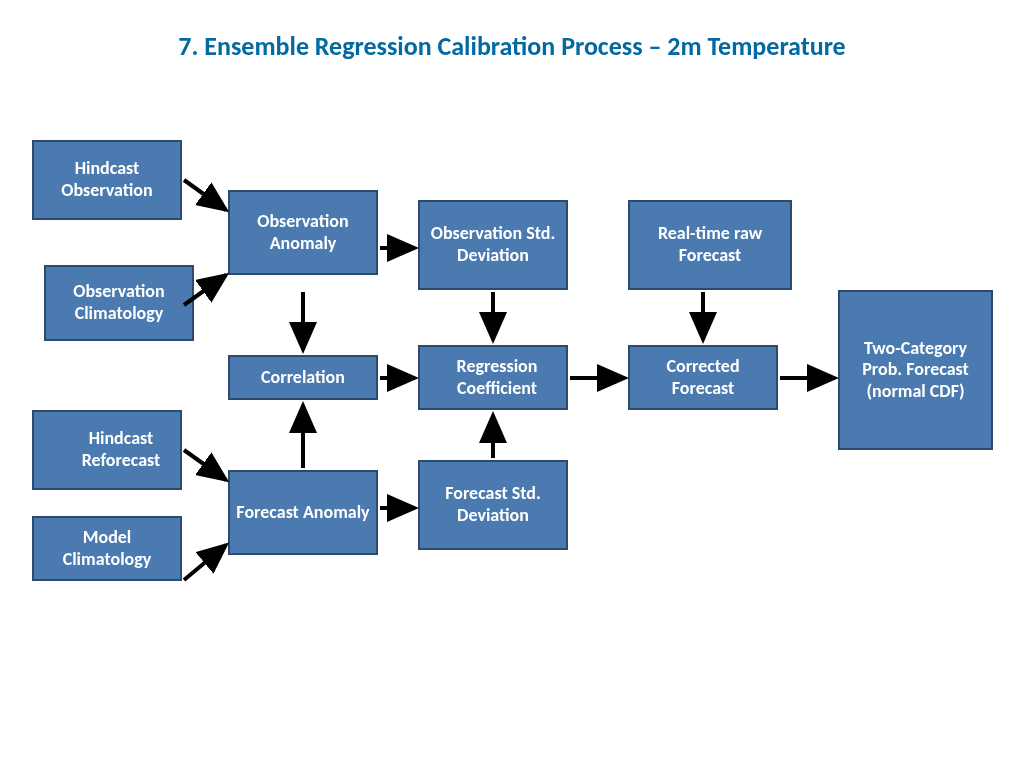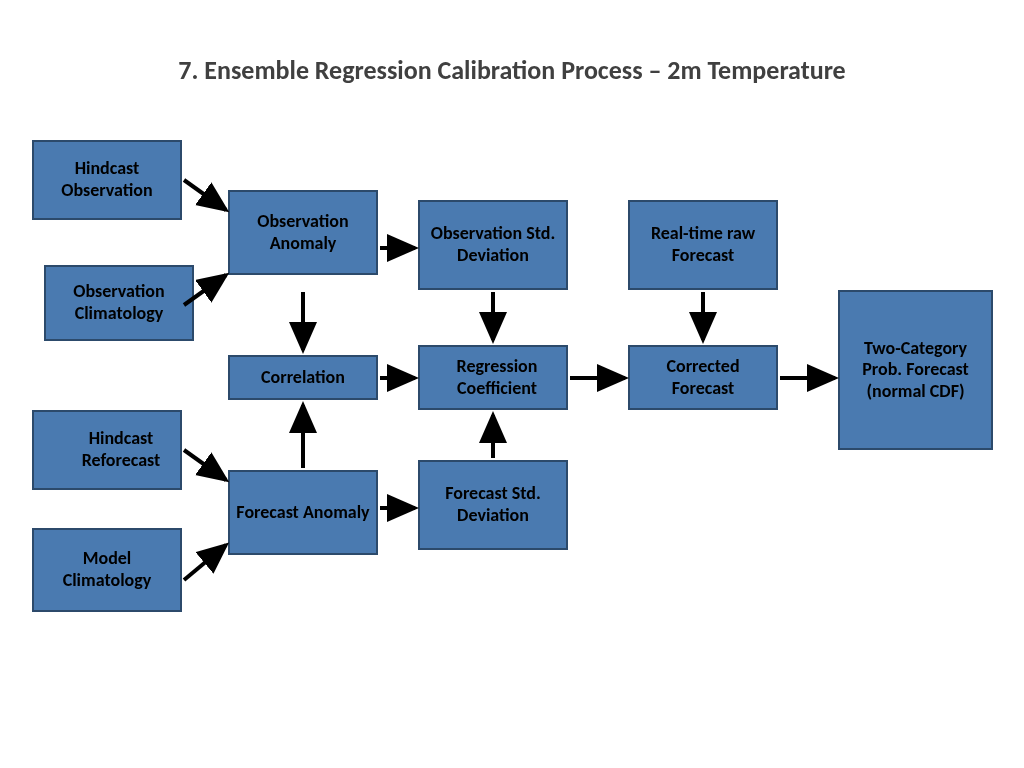--- a/index.html
+++ b/index.html
@@ -13,28 +13,27 @@
     overflow: hidden;
   }
   .title {
     position: absolute;
     top: 30px;
     left: 0;
     width: 100%;
     text-align: center;
     font-size: 26px;
     font-weight: bold;
-    color: #404040;
-    margin-top: 24px;
+    color: #0369a1;
   }
   .box {
     position: absolute;
     background: #4a7ab0;
     border: 2px solid #2c4a6b;
-    color: #000000;
+    color: #ffffff;
     font-weight: bold;
     display: flex;
     align-items: center;
     justify-content: center;
     text-align: center;
     font-size: 18px;
     line-height: 1.2;
     padding: 4px;
     box-sizing: border-box;
   }
@@ -48,31 +47,31 @@
   }
 </style>
 </head>
 <body>
 
 <div class="title">7. Ensemble Regression Calibration Process – 2m Temperature</div>
 
 <div class="box" style="left:32px; top:140px; width:150px; height:80px;">Hindcast Observation</div>
 <div class="box" style="left:44px; top:265px; width:150px; height:76px;">Observation Climatology</div>
 <div class="box" style="left:32px; top:410px; width:150px; height:80px;padding-left:32px;">Hindcast Reforecast</div>
-<div class="box" style="left:32px; top:528px; width:150px; height:84px;">Model Climatology</div>
+<div class="box" style="left:32px; top:516px; width:150px; height:65px;">Model Climatology</div>
 
 <div class="box" style="left:228px; top:190px; width:150px; height:85px;">Observation Anomaly</div>
 <div class="box" style="left:228px; top:355px; width:150px; height:45px;">Correlation</div>
 <div class="box" style="left:228px; top:470px; width:150px; height:85px;">Forecast Anomaly</div>
 
 <div class="box" style="left:418px; top:200px; width:150px; height:90px;">Observation Std. Deviation</div>
 <div class="box" style="left:418px; top:345px; width:150px; height:65px;padding-left:12px;">Regression Coefficient</div>
 <div class="box" style="left:418px; top:460px; width:150px; height:90px;">Forecast Std. Deviation</div>
 
-<div class="box" style="left:628px; top:200px; width:150px; height:90px;">Real-time raw Forecast</div>
+<div class="box" style="left:628px; top:200px; width:164px; height:90px;">Real-time raw Forecast</div>
 <div class="box" style="left:628px; top:345px; width:150px; height:65px;">Corrected Forecast</div>
 
 <div class="box" style="left:838px; top:290px; width:155px; height:160px;">Two-Category Prob. Forecast (normal CDF)</div>
 
 <svg class="arrows">
   <defs>
     <marker id="ah" markerWidth="10" markerHeight="10" refX="7" refY="3.5" orient="auto" markerUnits="strokeWidth">
       <polygon points="0 0, 8 3.5, 0 7" fill="#000"></polygon>
     </marker>
   </defs>

